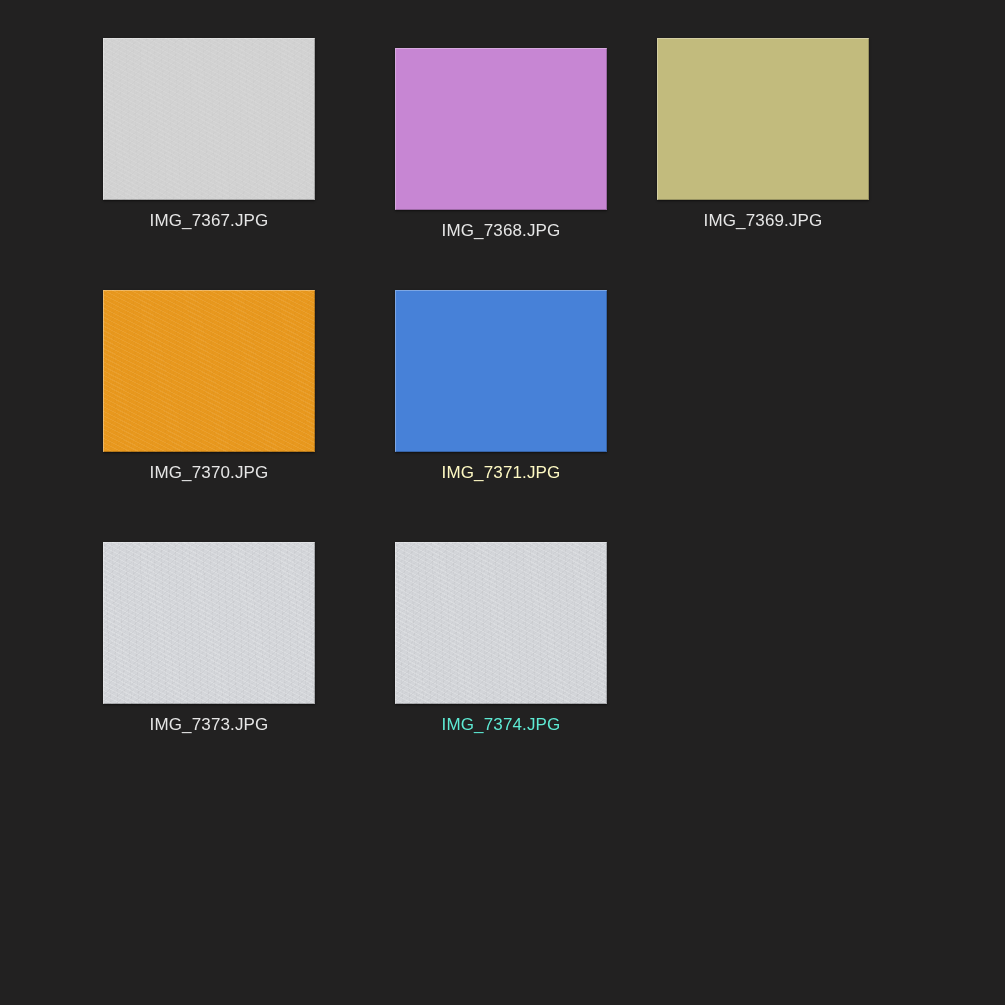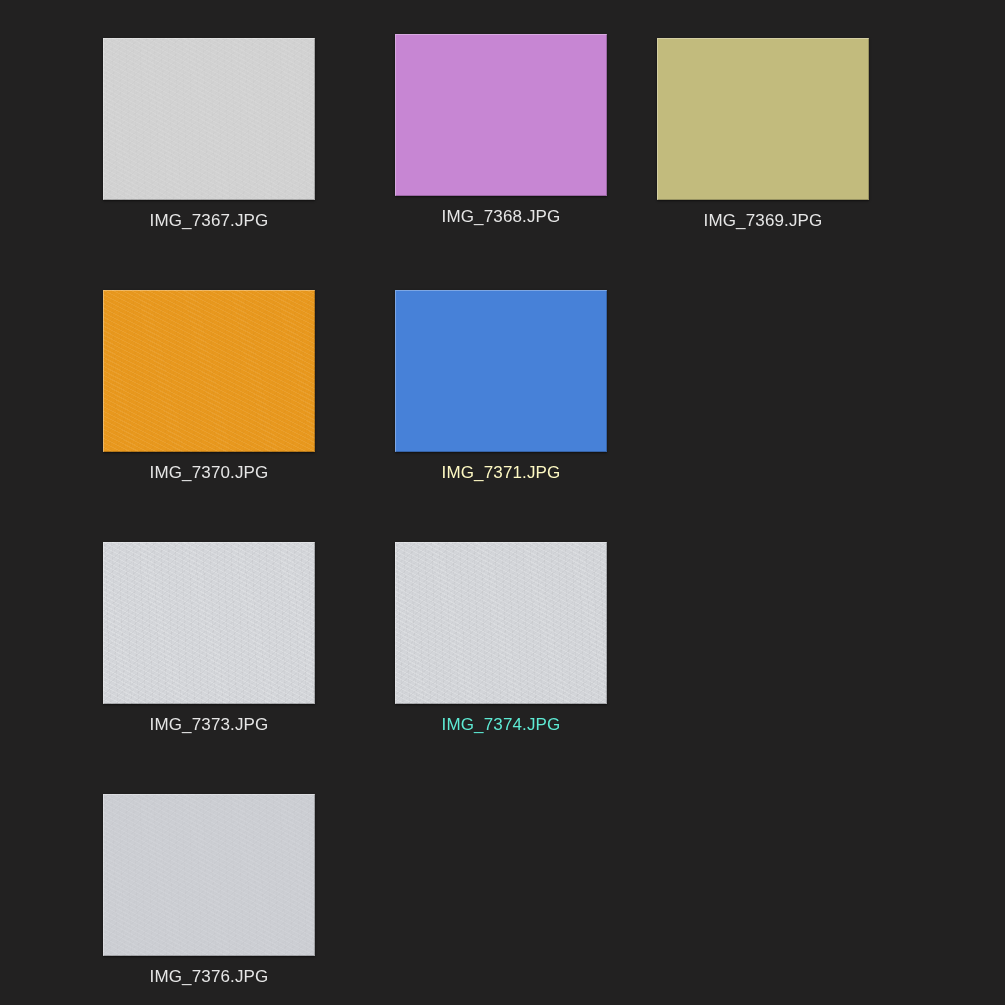--- a/index.html
+++ b/index.html
@@ -81,21 +81,21 @@
 
 <div id="grid">
     <div class="tile" style="left: 103px; top: 38px;">
       <div class="thumb-frame lightly-textured" style="width: 212px; height: 162px;">
         <div class="swatch" style="background: rgb(210, 210, 210);"></div>
         <div class="grain"></div>
         <div class="edge"></div>
       </div>
       <div class="tile-label" style="color: rgb(230, 230, 230);">IMG_7367.JPG</div>
     </div>
-    <div class="tile" style="left: 395px; top: 34px;">
+    <div class="tile" style="left: 395px; top: 48px;">
       <div class="thumb-frame" style="width: 212px; height: 162px;">
         <div class="swatch" style="background: rgb(199, 134, 211);"></div>
         <div class="grain"></div>
         <div class="edge"></div>
       </div>
       <div class="tile-label" style="color: rgb(230, 230, 230);">IMG_7368.JPG</div>
     </div>
     <div class="tile" style="left: 657px; top: 38px;">
       <div class="thumb-frame" style="width: 212px; height: 162px;">
         <div class="swatch" style="background: rgb(194, 187, 125);"></div>
@@ -129,21 +129,13 @@
       <div class="tile-label" style="color: rgb(230, 230, 230);">IMG_7373.JPG</div>
     </div>
     <div class="tile" style="left: 395px; top: 542px;">
       <div class="thumb-frame textured" style="width: 212px; height: 162px;">
         <div class="swatch" style="background: rgb(211, 213, 217);"></div>
         <div class="grain"></div>
         <div class="edge"></div>
       </div>
       <div class="tile-label" style="color: #5eead4;">IMG_7374.JPG</div>
     </div>
-    <div class="tile" style="left: 103px; top: 794px;">
-      <div class="thumb-frame lightly-textured" style="width: 212px; height: 162px;">
-        <div class="swatch" style="background: rgb(204, 206, 211);"></div>
-        <div class="grain"></div>
-        <div class="edge"></div>
-      </div>
-      <div class="tile-label" style="color: rgb(230, 230, 230);">IMG_7376.JPG</div>
-    </div>
   </div>
 
 </body></html>

